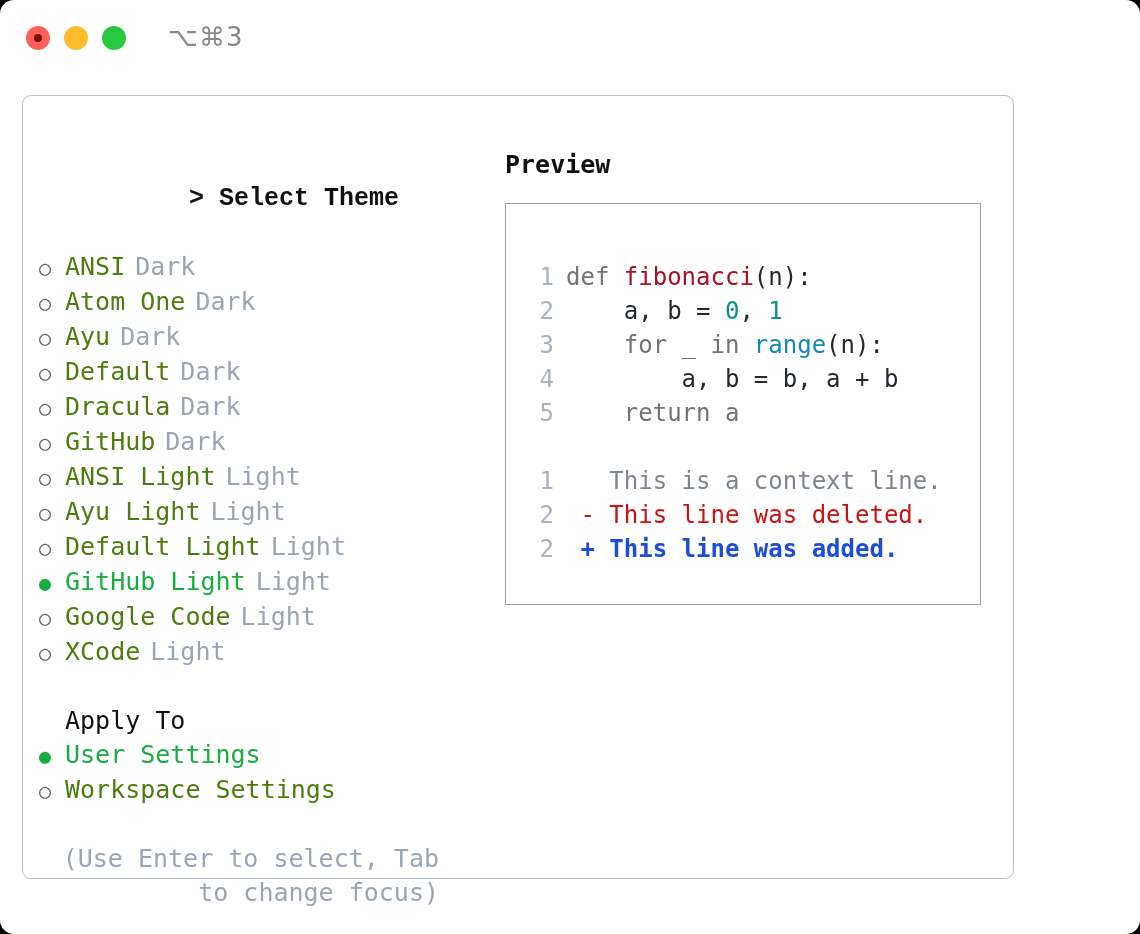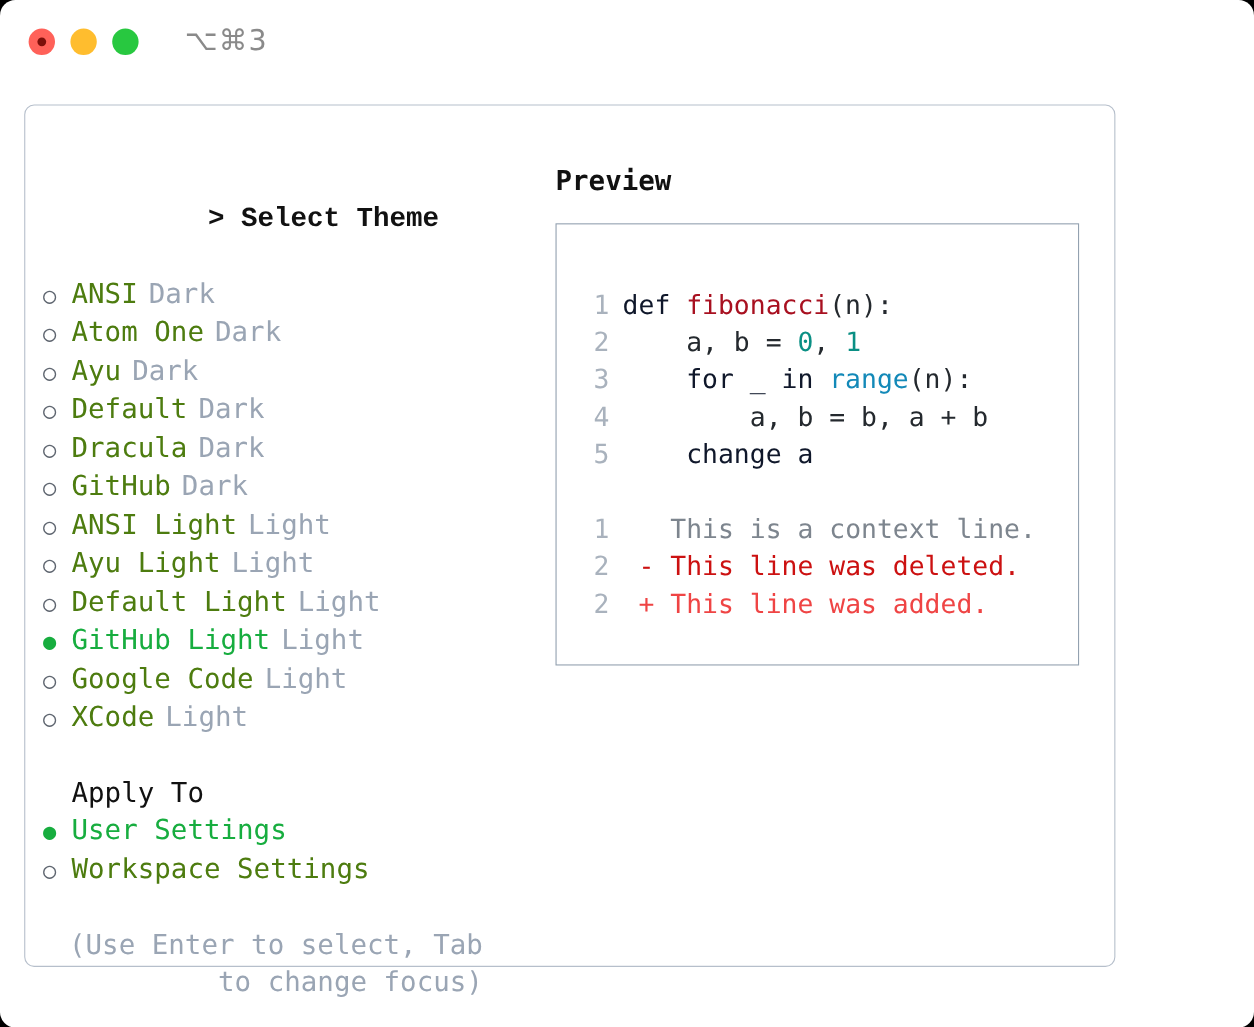--- a/index.html
+++ b/index.html
@@ -189,25 +189,25 @@
     width: 30px;
     flex: 0 0 30px;
     text-align: right;
     color: #a9b2bd;
     margin-right: 12px;
   }
   .ctext { color: #24292e; }
   .tok-fn   { color: #a81020; }
   .tok-num  { color: #0a8f84; }
   .tok-call { color: #1389b8; }
-  .tok-kw   { color: #0f172a; text-align: right; }
+  .tok-kw   { color: #737373; text-align: right; }
   .diff-gap { height: 34px; }
   .diff-context { color: #7d858e; }
   .diff-del { color: #cc1111; }
-  .diff-add { color: #ef4444; }
+  .diff-add { color: #1d4ed8; font-weight: bold; }
 </style>
 </head>
 <body>
 
 <div class="window">
 
   <div class="titlebar">
     <div class="dots">
       <span class="dot dot-red"></span>
       <span class="dot dot-yellow"></span>
@@ -250,21 +250,21 @@
       </div>
 
       <div class="right">
         <div class="preview-title">Preview</div>
         <div class="codebox">
           <div id="code-lines">
               <div class="cline"><span class="lno">1</span><span class="ctext"><span class="tok-kw">def </span><span class="tok-fn">fibonacci</span><span class="ctext">(n):</span></span></div>
               <div class="cline"><span class="lno">2</span><span class="ctext"><span class="ctext">    a, b = </span><span class="tok-num">0</span><span class="ctext">, </span><span class="tok-num">1</span></span></div>
               <div class="cline"><span class="lno">3</span><span class="ctext"><span class="tok-kw">    for _ in </span><span class="tok-call">range</span><span class="ctext">(n):</span></span></div>
               <div class="cline"><span class="lno">4</span><span class="ctext"><span class="ctext">        a, b = b, a + b</span></span></div>
-              <div class="cline"><span class="lno">5</span><span class="ctext"><span class="tok-kw">    change a</span></span></div>
+              <div class="cline"><span class="lno">5</span><span class="ctext"><span class="tok-kw">    return a</span></span></div>
             </div>
           <div class="diff-gap"></div>
           <div id="diff-lines">
               <div class="cline"><span class="lno">1</span><span class="diff-context"><span>   </span><span>This is a context line.</span></span></div>
               <div class="cline"><span class="lno">2</span><span class="diff-del"><span> - </span><span>This line was deleted.</span></span></div>
               <div class="cline"><span class="lno">2</span><span class="diff-add"><span> + </span><span>This line was added.</span></span></div>
             </div>
         </div>
       </div>
 

